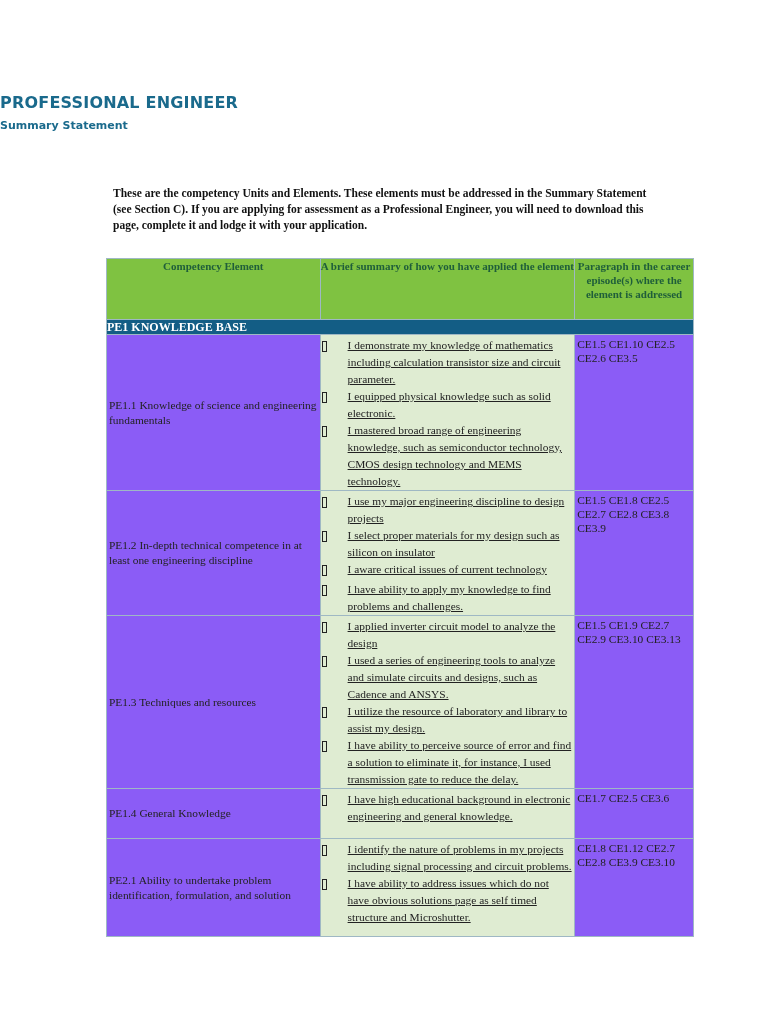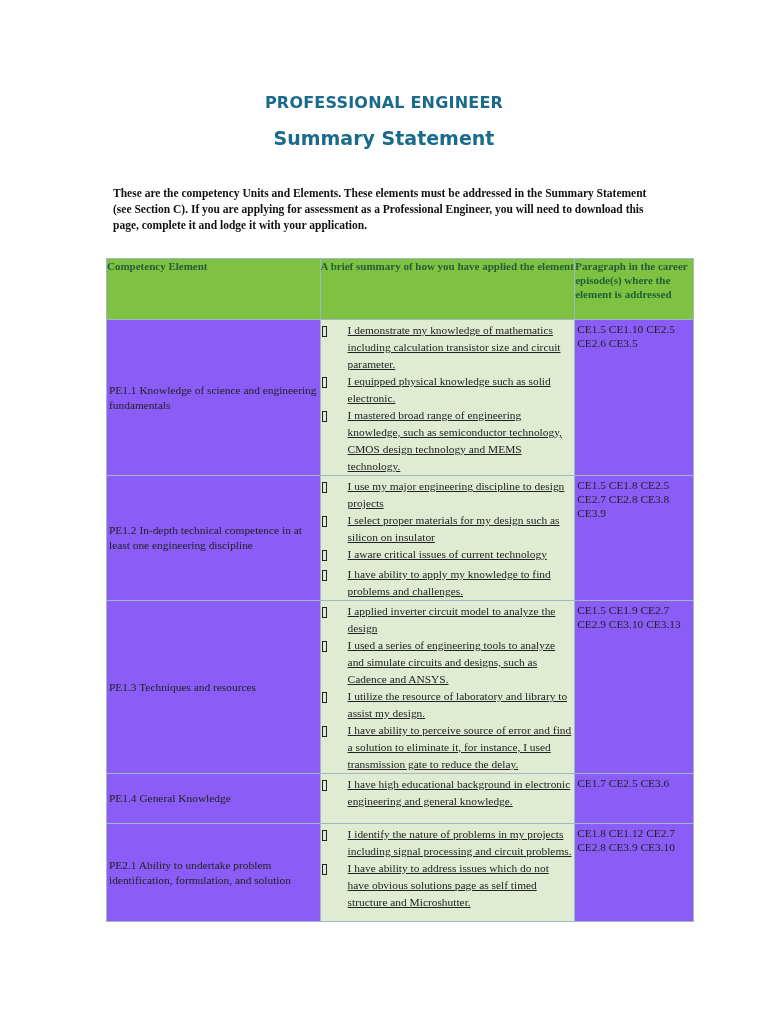--- a/index.html
+++ b/index.html
@@ -1,23 +1,23 @@
 <!DOCTYPE html>
 <html><head>
 <meta charset="utf-8">
 <style>
   html, body { margin:0; padding:0; }
   body { width:768px; height:1024px; background:#ffffff; position:relative; overflow:hidden; }
-  .title { position:absolute; left:0; width:768px; text-align:center; color:#1a6a8c; font-family:"DejaVu Sans", sans-serif; font-weight:bold; }
+  .title { position:absolute; left:0; width:768px; color:#1a6a8c; font-family:"DejaVu Sans", sans-serif; font-weight:bold; }
   .t1 { top:93px; font-size:16px; letter-spacing:0.2px; }
-  .t2 { top:127px; font-size:19px; }
+  .t2 { top:119px; font-size:11px; }
   .intro { position:absolute; left:113px; top:185px; width:540px; font-family:"Liberation Serif", serif; font-weight:bold; font-size:11.5px; line-height:16px; color:#111; }
   table.main { position:absolute; left:106px; top:258px; width:588px; border-collapse:collapse; font-family:"Liberation Serif", serif; font-size:11.4px; color:#222; }
   table.main td { border:1px solid #9fb8c4; vertical-align:top; padding:0; }
-  .hdr td { background:#7fc241; color:#1f5e3a; font-weight:bold; text-align:left; vertical-align:middle; font-size:11px; line-height:14px; height:60px; }
+  .hdr td { background:#7fc241; color:#1f5e3a; font-weight:bold; text-align:center; vertical-align:middle; font-size:11px; line-height:14px; height:60px; }
   .sec td { background:#135d85; color:#ffffff; font-weight:bold; font-size:12px; height:14px; line-height:14px; padding-left:2px; border-color:#135d85; }
   td.elem { background:#8b5cf6; vertical-align:middle !important; padding-left:2px !important; line-height:15px; }
   td.summ { background:#dfecd2; padding:2px 2px 0 0 !important; }
   td.ref { background:#8b5cf6; padding:2px 2px 0 2px !important; line-height:14px; }
   .bul { display:flex; line-height:17px; }
   .bul .box { width:26px; flex:none; padding-left:1px; font-family:"DejaVu Sans Mono", monospace; font-size:10px; }
   .bul .box::before { content:""; display:inline-block; width:3px; height:9px; border:1px solid #222; margin-top:4px; }
   .bul .txt { flex:1;text-decoration:underline; }
 </style>
 </head>
@@ -33,20 +33,23 @@
       <col style="width:255px">
       <col style="width:119px">
     </colgroup>
   <tbody>
       <tr class="hdr">
     <td>Competency Element</td>
     <td>A brief summary of how you have applied the element</td>
     <td>Paragraph in the career episode(s) where the element is addressed</td>
   </tr>
 
+  <tr class="sec">
+    <td colspan="3">PE1 KNOWLEDGE BASE</td>
+  </tr>
 
   <tr style="height:146px">
     <td class="elem">PE1.1 Knowledge of science and engineering fundamentals</td>
     <td class="summ">
       <div class="bul">
             <span class="box"></span>
             <span class="txt">I demonstrate my knowledge of mathematics including calculation transistor size and circuit parameter.</span>
           </div>
       <div class="bul">
             <span class="box"></span>

